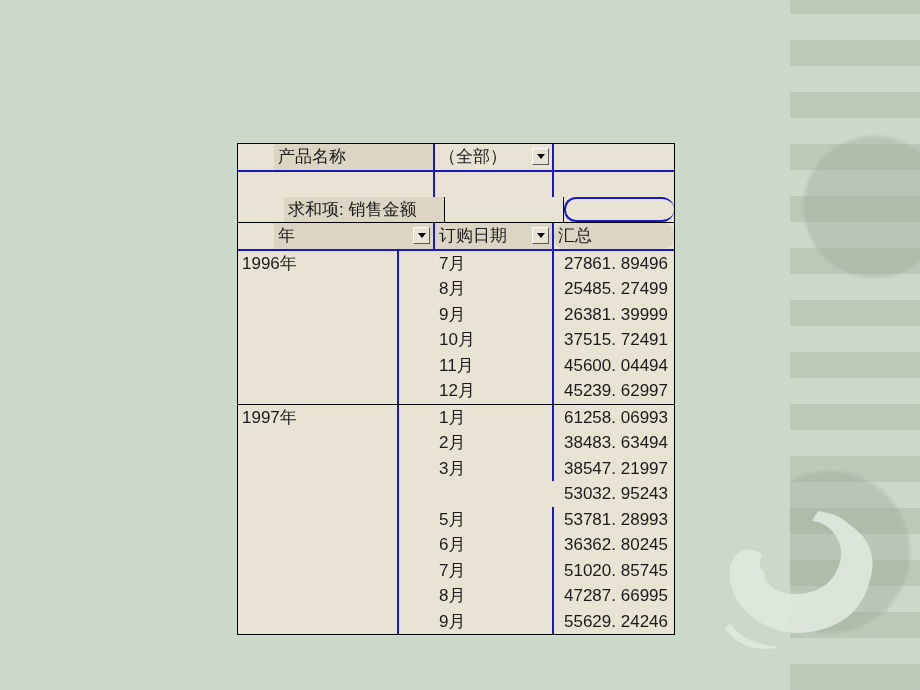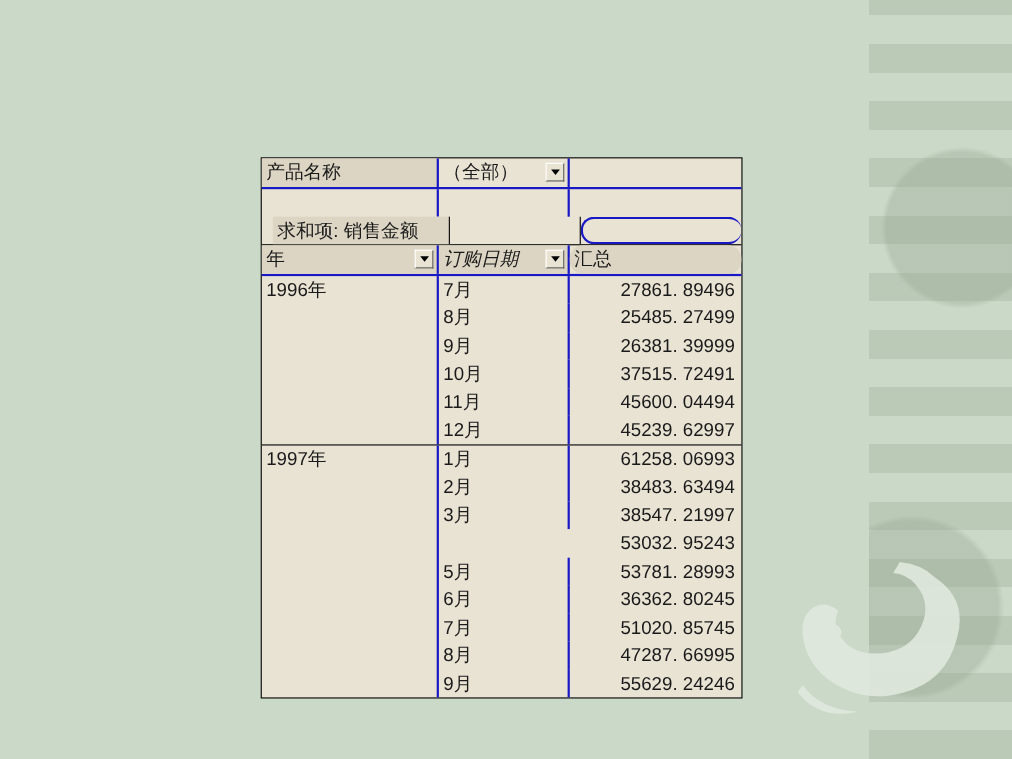--- a/index.html
+++ b/index.html
@@ -48,21 +48,21 @@
     top: 144px;
     width: 436px;
     background: #e9e3d4;
     font-size: 17px;
     color: #1a1a1a;
     line-height: 25.5px;
     box-shadow: 0 0 0 1px #000;
     z-index: 2;
   }
 
-  .row { display: flex; }
+  .row { display: flex; padding-left: 36px; }
 
   .c1 { width: 161px; }
   .c2 { width: 119px; }
   .c3 { flex: 1; }
 
   .cell {
     padding: 0 4px;
     border-right: 1px solid #000;
     box-sizing: border-box;
     position: relative;
@@ -151,21 +151,21 @@
     <div class="cell c1 shade" style="border-right:1px solid #000;margin-left:10px;">求和项: 销售金额</div>
     <div class="cell c2" style="border-right:1px solid #000;"></div>
     <div class="cell c3 last blue-box-right"></div>
   </div>
 
   <div class="row" style="border-bottom:2px solid #1818c4;">
     <div class="cell c1 shade blue-r" style="position:relative;">
       <span>年</span>
       <span class="dd"></span>
     </div>
-    <div class="cell c2 shade blue-r" style="position:relative;font-style:italic;">
+    <div class="cell c2 shade blue-r" style="position:relative;">
       <span>订购日期</span>
       <span class="dd"></span>
     </div>
     <div class="cell c3 shade last">汇总</div>
   </div>
 
   <div id="data-body">
       <div class="year-group" style="border-bottom: 1px solid rgb(0, 0, 0);">
         <div class="year-cell">1996年</div>
         <div class="month-block">

